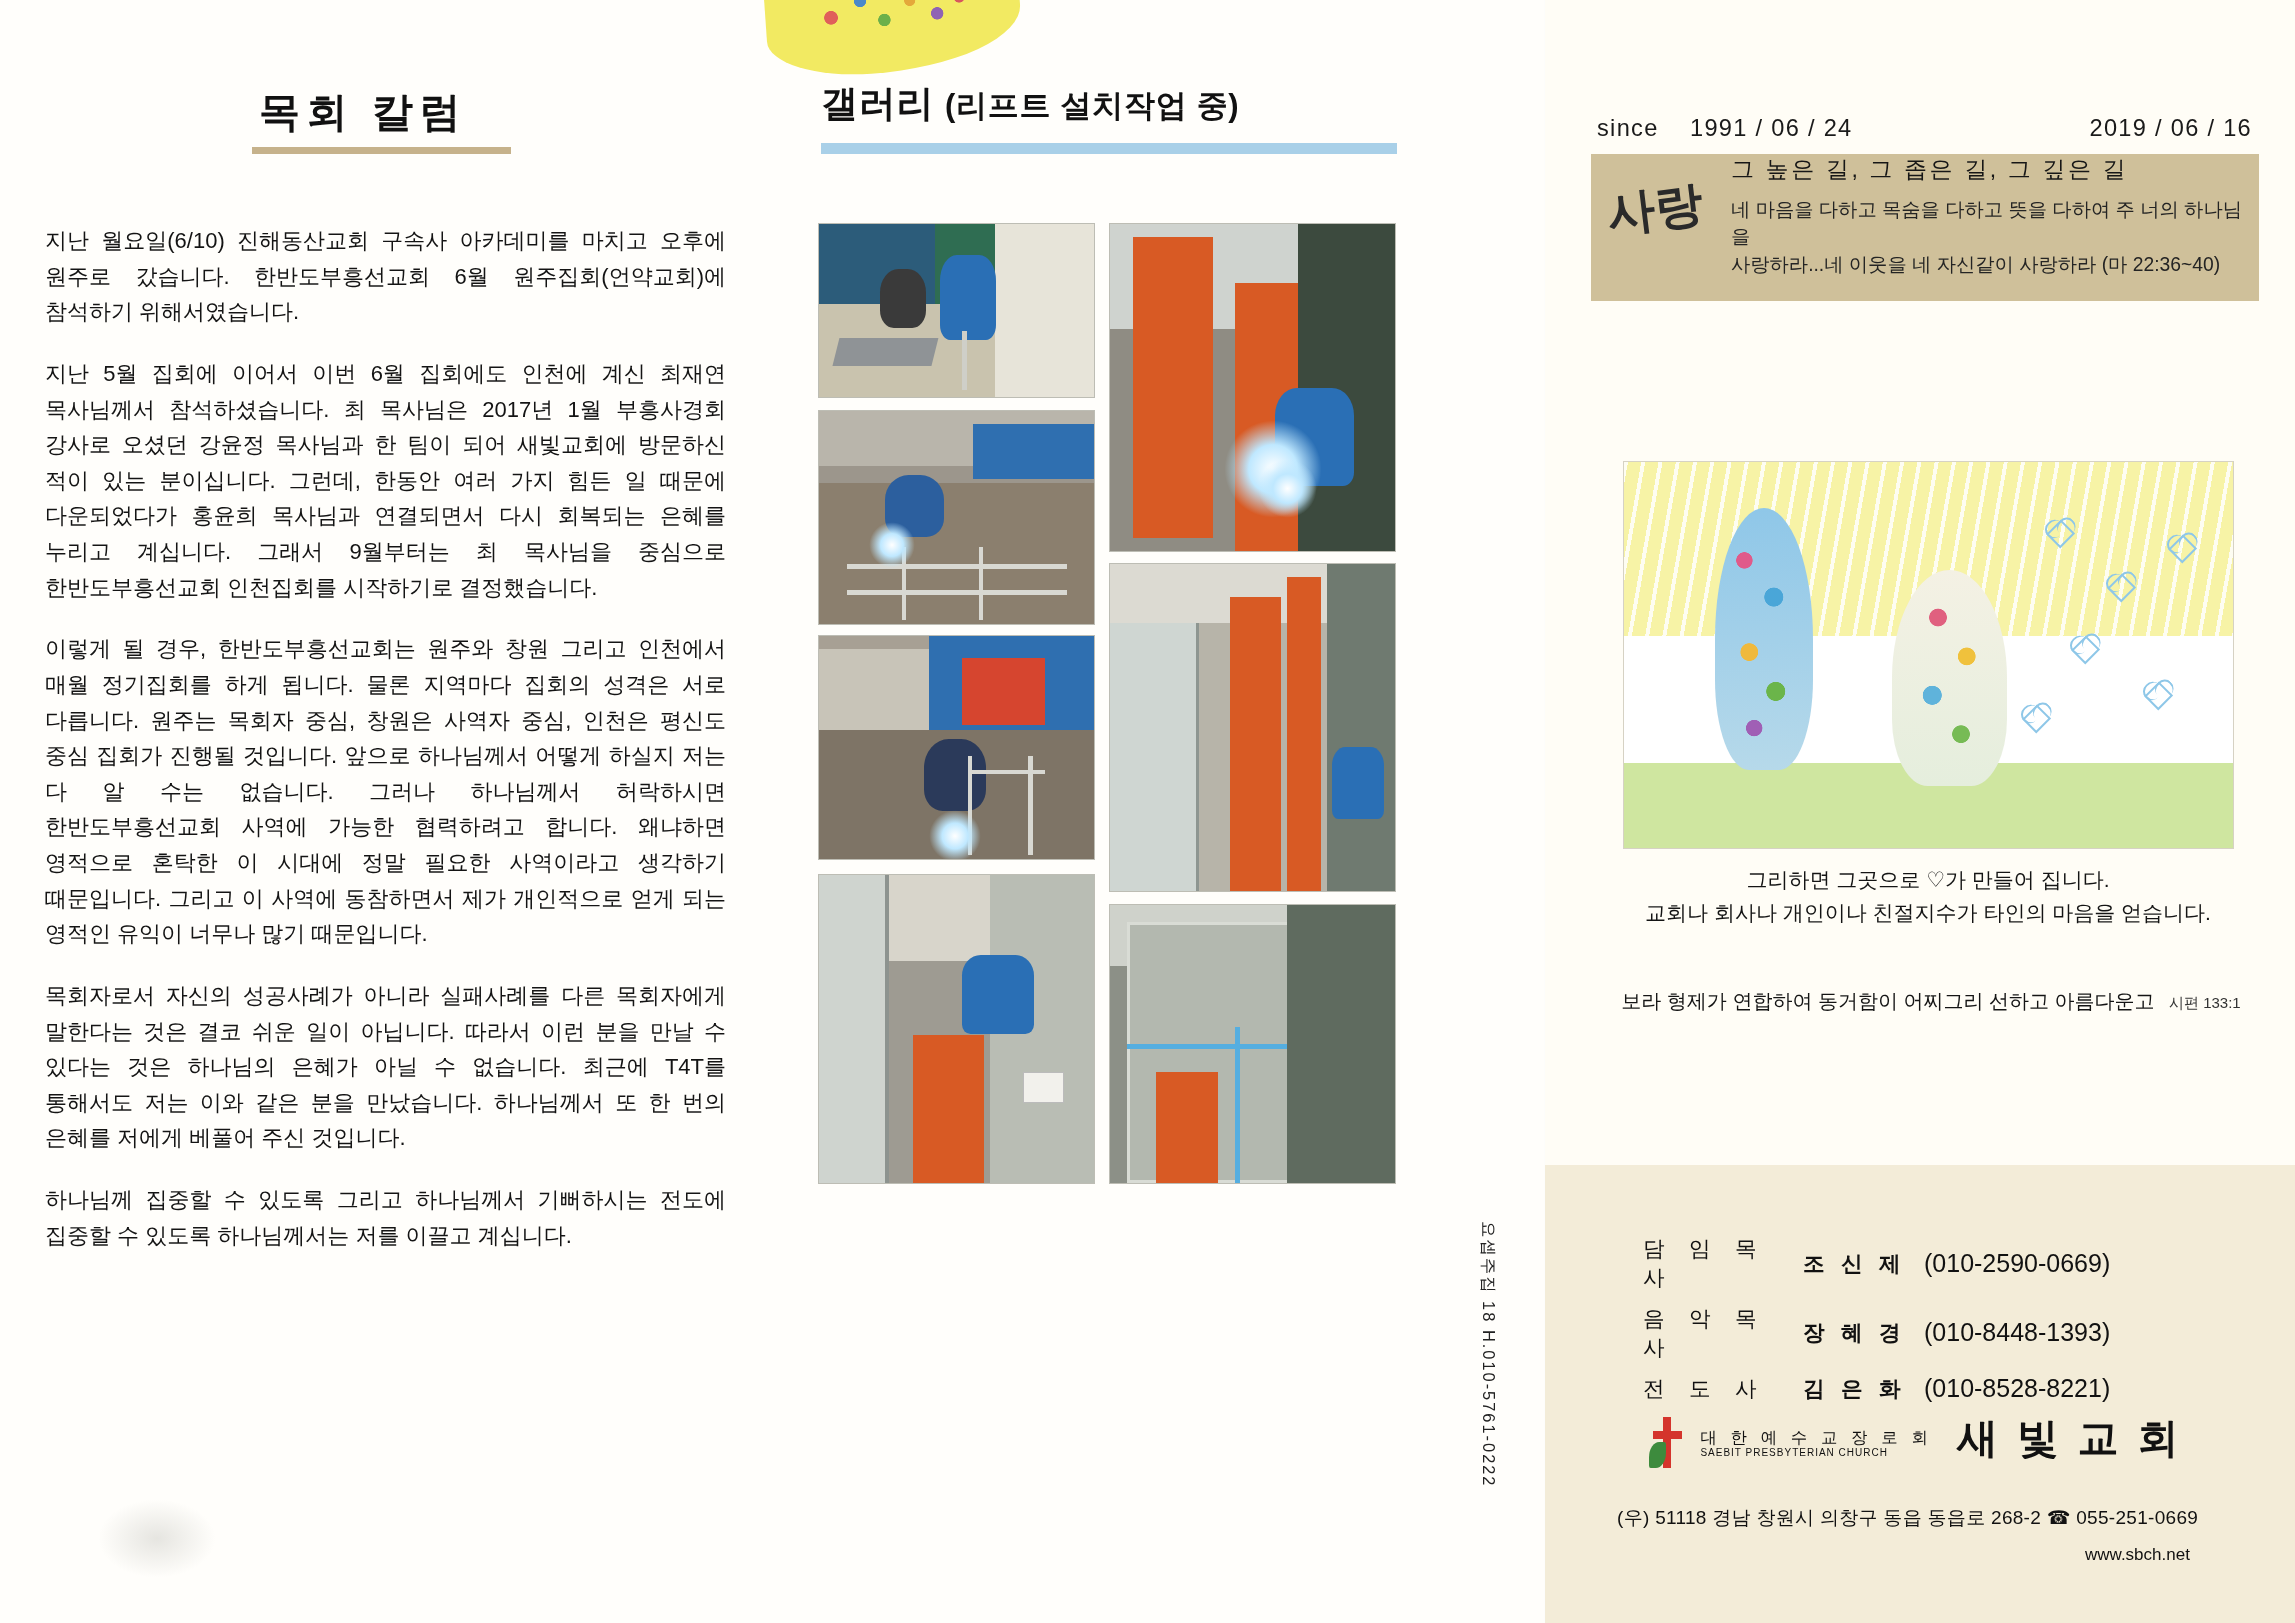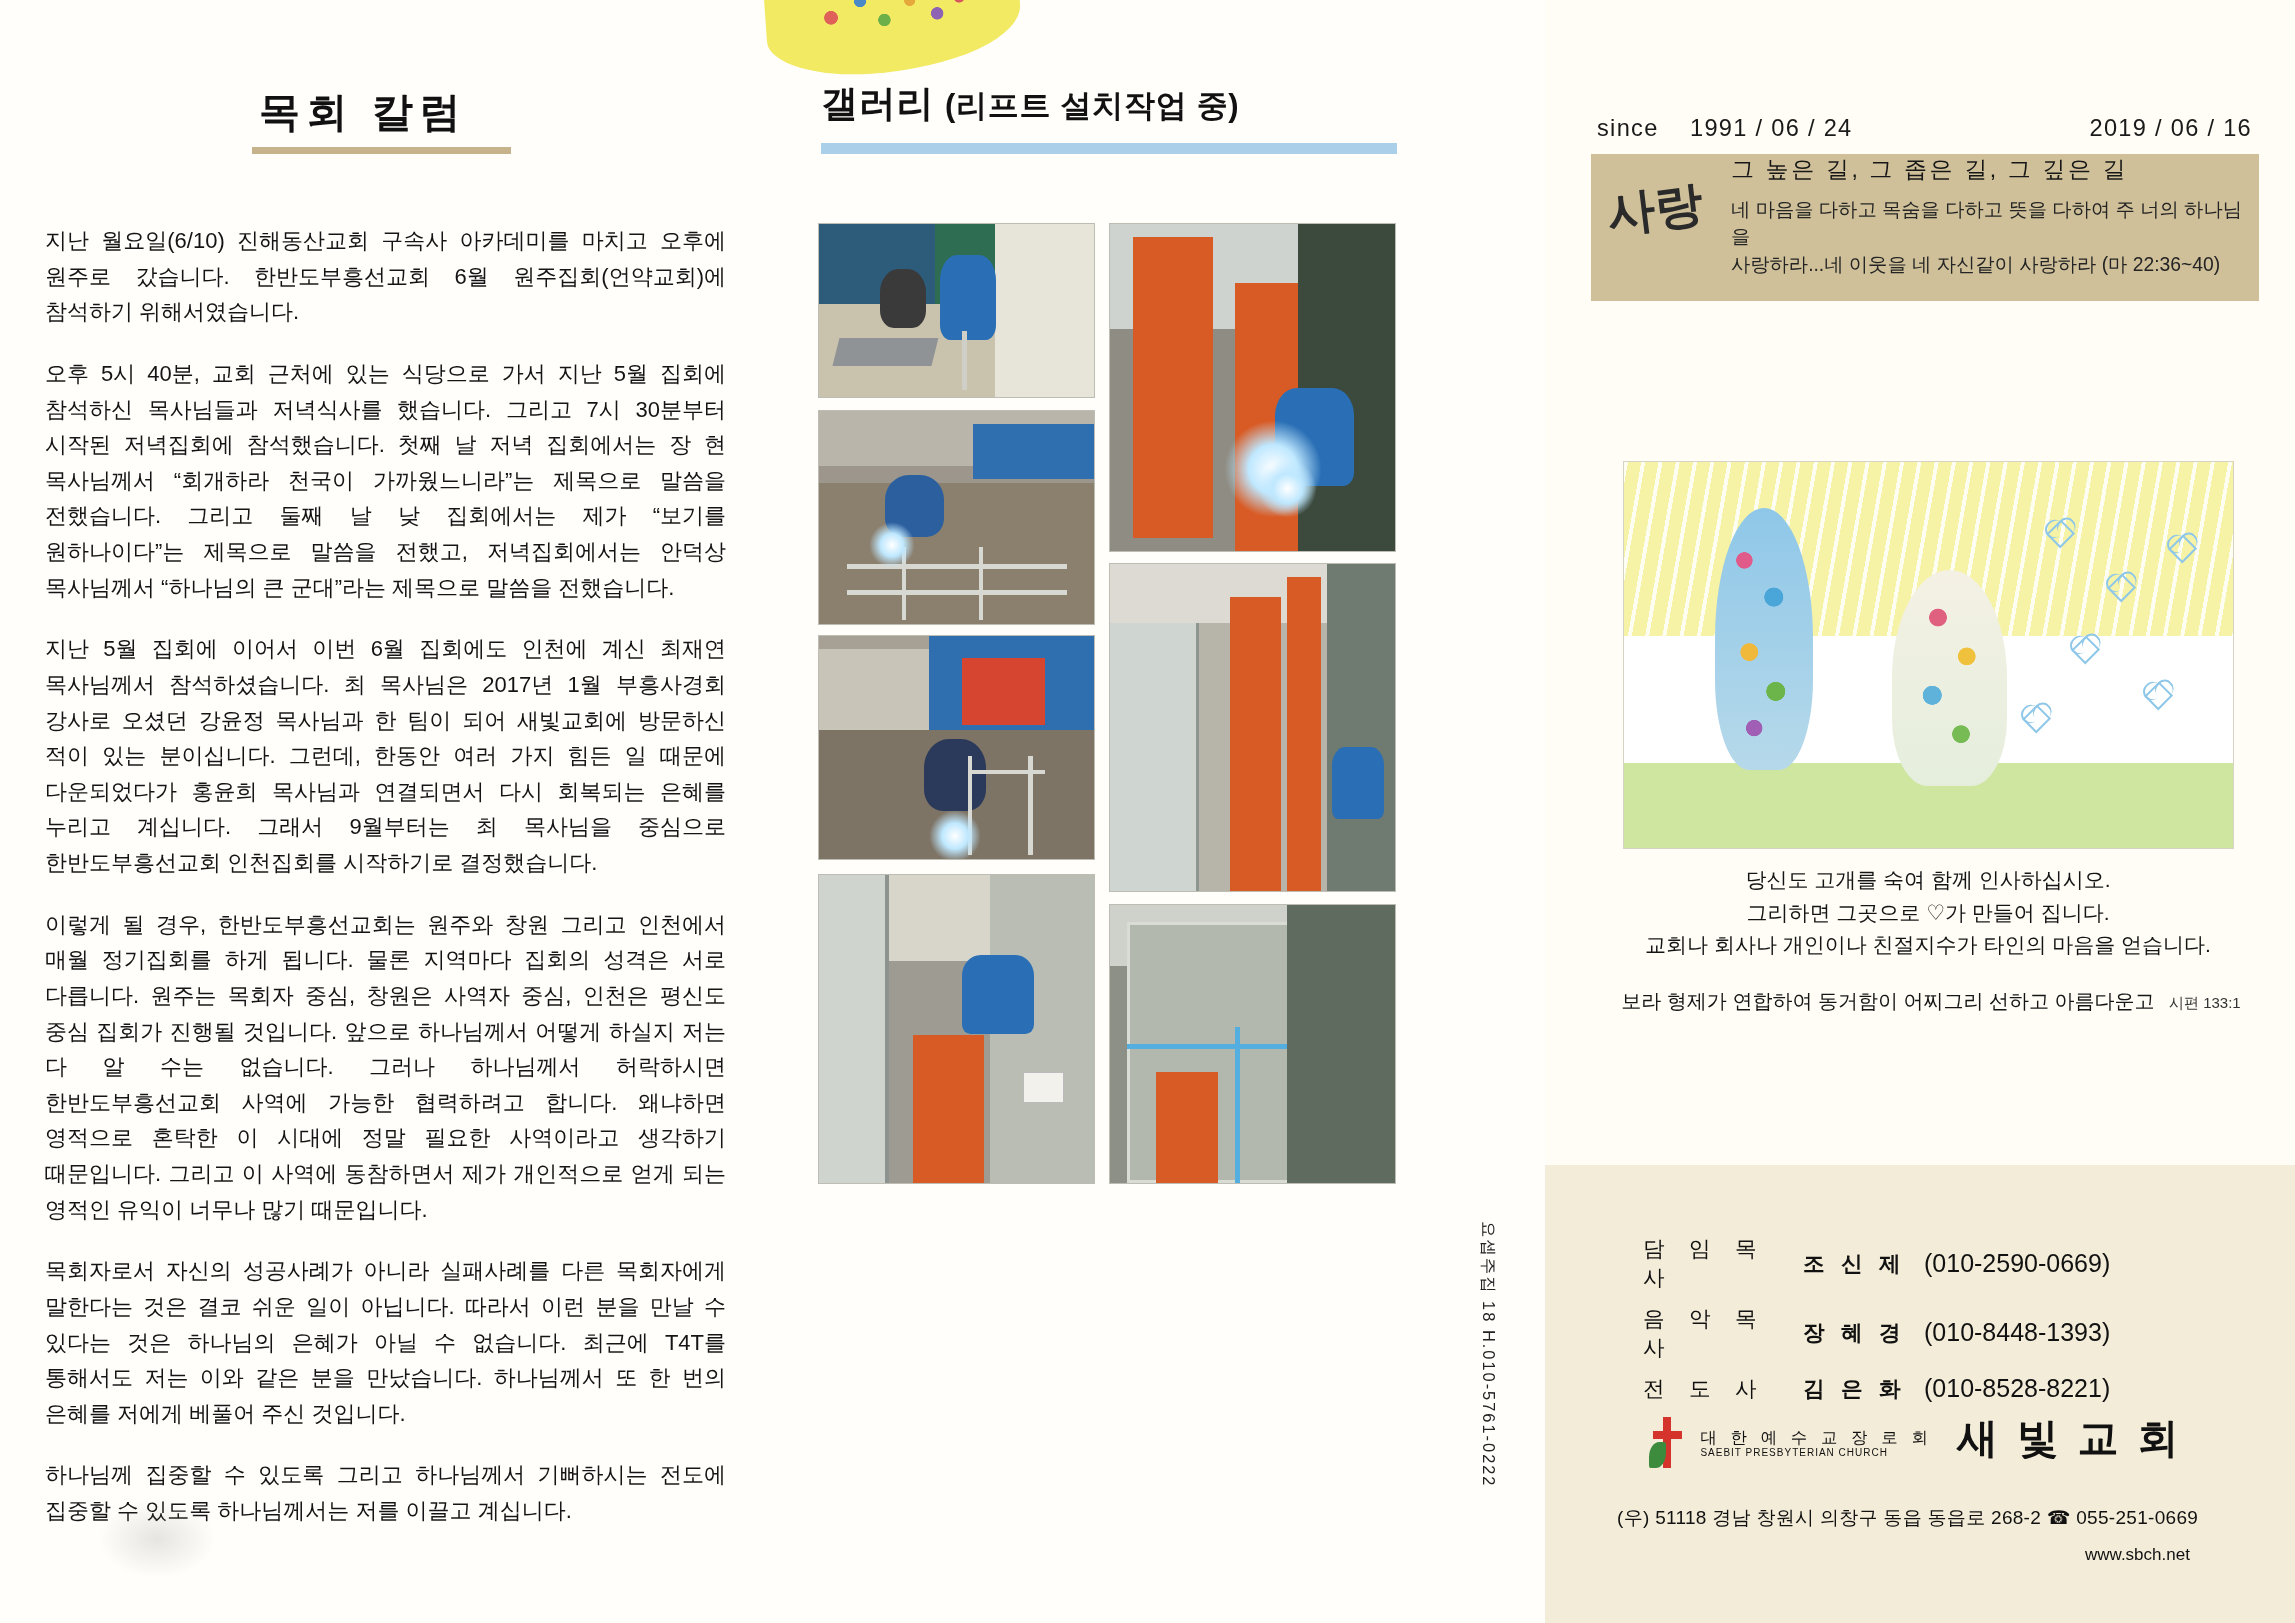--- a/index.html
+++ b/index.html
@@ -334,21 +334,20 @@
 <body>
 
 <div class="page">
 
   <div class="col-left">
     <div class="col-title">목회 칼럼</div>
     <div class="col-title-underline"></div>
 
     <div class="article">
       <p>지난 월요일(6/10) 진해동산교회 구속사 아카데미를 마치고 오후에 원주로 갔습니다. 한반도부흥선교회 6월 원주집회(언약교회)에 참석하기 위해서였습니다.</p>
-      <p>오후 5시 40분, 교회 근처에 있는 식당으로 가서 지난 5월 집회에 참석하신 목사님들과 저녁식사를 했습니다. 그리고 7시 30분부터 시작된 저녁집회에 참석했습니다. 첫째 날 저녁 집회에서는 장 현 목사님께서 “회개하라 천국이 가까웠느니라”는 제목으로 말씀을 전했습니다. 그리고 둘째 날 낮 집회에서는 제가 “보기를 원하나이다”는 제목으로 말씀을 전했고, 저녁집회에서는 안덕상 목사님께서 “하나님의 큰 군대”라는 제목으로 말씀을 전했습니다.</p>
       <p>지난 5월 집회에 이어서 이번 6월 집회에도 인천에 계신 최재연 목사님께서 참석하셨습니다. 최 목사님은 2017년 1월 부흥사경회 강사로 오셨던 강윤정 목사님과 한 팀이 되어 새빛교회에 방문하신 적이 있는 분이십니다. 그런데, 한동안 여러 가지 힘든 일 때문에 다운되었다가 홍윤희 목사님과 연결되면서 다시 회복되는 은혜를 누리고 계십니다. 그래서 9월부터는 최 목사님을 중심으로 한반도부흥선교회 인천집회를 시작하기로 결정했습니다.</p>
       <p>이렇게 될 경우, 한반도부흥선교회는 원주와 창원 그리고 인천에서 매월 정기집회를 하게 됩니다. 물론 지역마다 집회의 성격은 서로 다릅니다. 원주는 목회자 중심, 창원은 사역자 중심, 인천은 평신도 중심 집회가 진행될 것입니다. 앞으로 하나님께서 어떻게 하실지 저는 다 알 수는 없습니다. 그러나 하나님께서 허락하시면 한반도부흥선교회 사역에 가능한 협력하려고 합니다. 왜냐하면 영적으로 혼탁한 이 시대에 정말 필요한 사역이라고 생각하기 때문입니다. 그리고 이 사역에 동참하면서 제가 개인적으로 얻게 되는 영적인 유익이 너무나 많기 때문입니다.</p>
       <p>목회자로서 자신의 성공사례가 아니라 실패사례를 다른 목회자에게 말한다는 것은 결코 쉬운 일이 아닙니다. 따라서 이런 분을 만날 수 있다는 것은 하나님의 은혜가 아닐 수 없습니다. 최근에 T4T를 통해서도 저는 이와 같은 분을 만났습니다. 하나님께서 또 한 번의 은혜를 저에게 베풀어 주신 것입니다.</p>
       <p>하나님께 집중할 수 있도록 그리고 하나님께서 기뻐하시는 전도에 집중할 수 있도록 하나님께서는 저를 이끌고 계십니다.</p>
     </div>
     <div class="smudge"></div>
   </div>
 
   <div class="col-mid"></div>
 
@@ -485,21 +484,20 @@
            border-radius:58% 58% 36% 36%;"></div>
     <div class="heart" style="left:70%;top:16%;"></div>
     <div class="heart" style="left:80%;top:30%;"></div>
     <div class="heart" style="left:74%;top:46%;"></div>
     <div class="heart" style="left:86%;top:58%;"></div>
     <div class="heart" style="left:66%;top:64%;"></div>
     <div class="heart" style="left:90%;top:20%;"></div>
   </div>
 
   <div class="art-caption">
-    <div>당신도 고개를 숙여 함께 인사하십시오.</div>
     <div>그리하면 그곳으로 ♡가 만들어 집니다.</div>
     <div>교회나 회사나 개인이나 친절지수가 타인의 마음을 얻습니다.</div>
   </div>
 
   <div class="art-verse-ref">
     <span>보라 형제가 연합하여 동거함이 어찌그리 선하고 아름다운고</span>
     <span class="ref">시편 133:1</span>
   </div>
 
   <div class="divider-band"></div>

